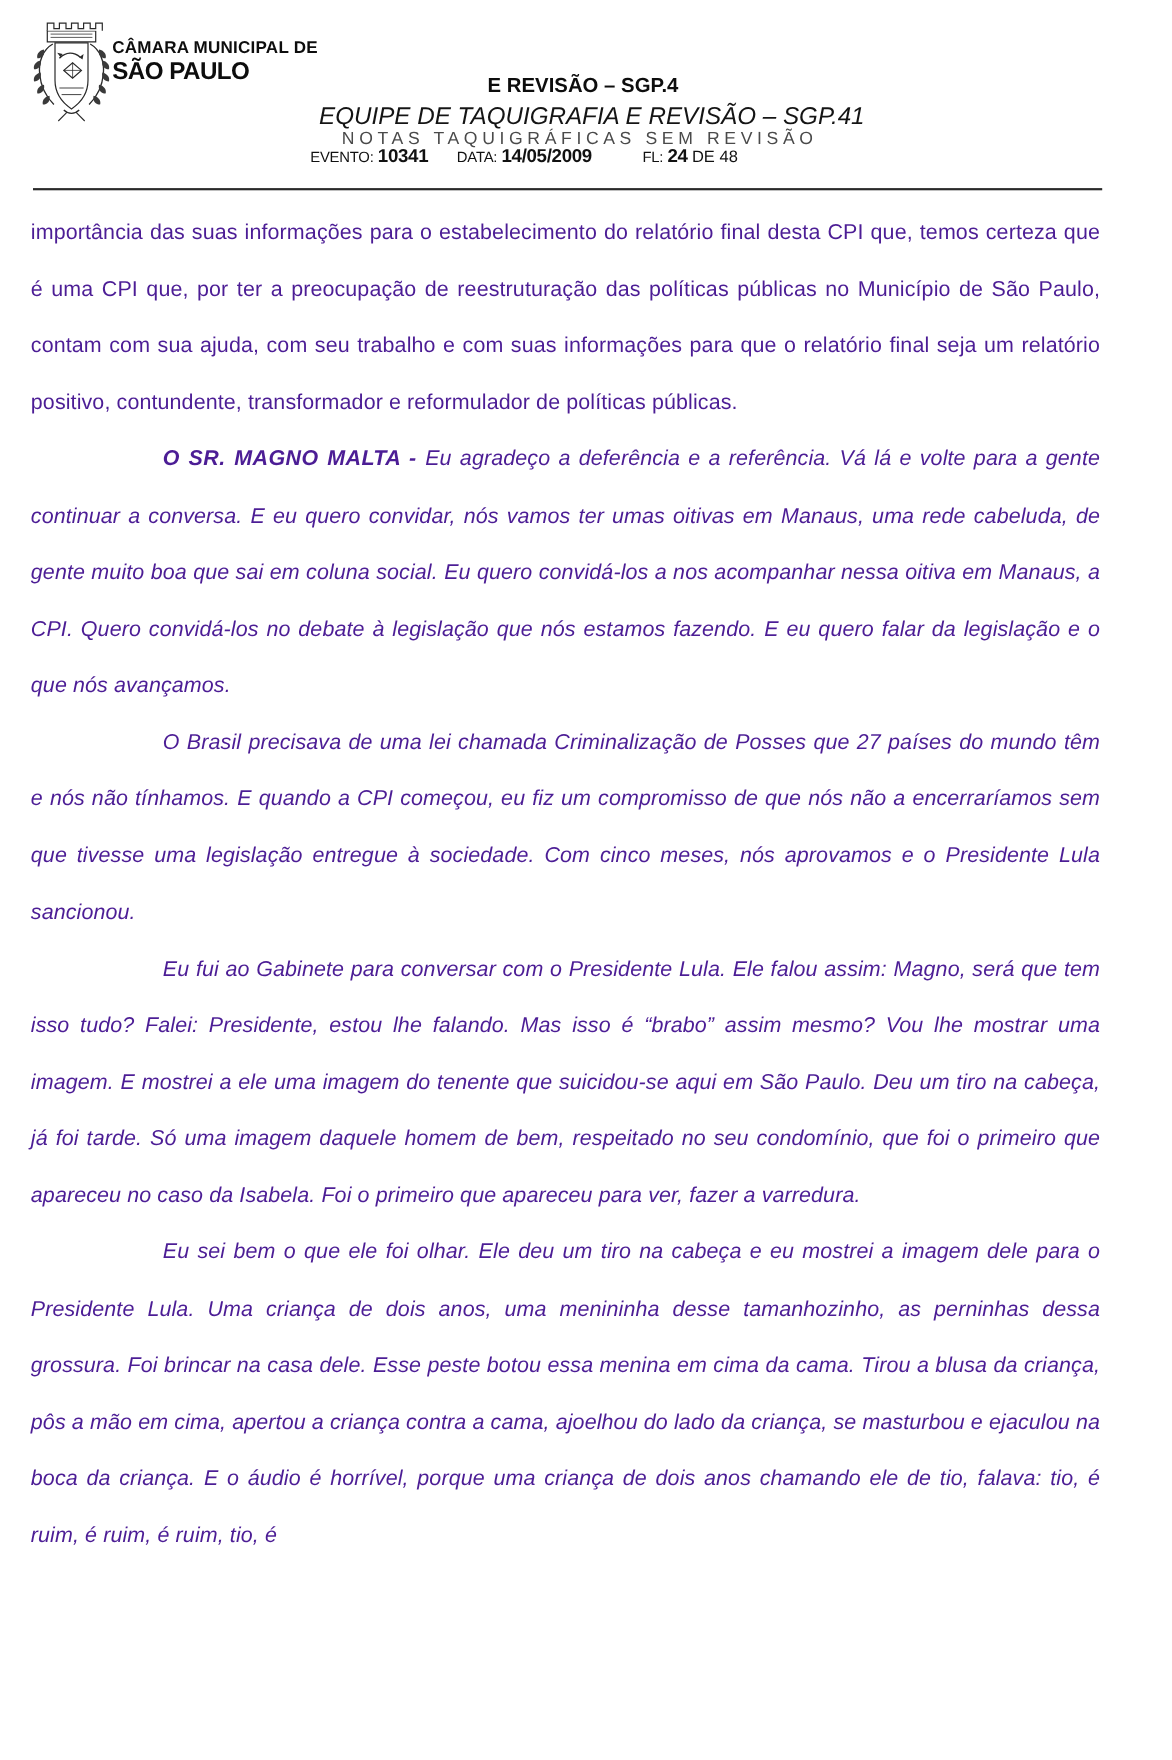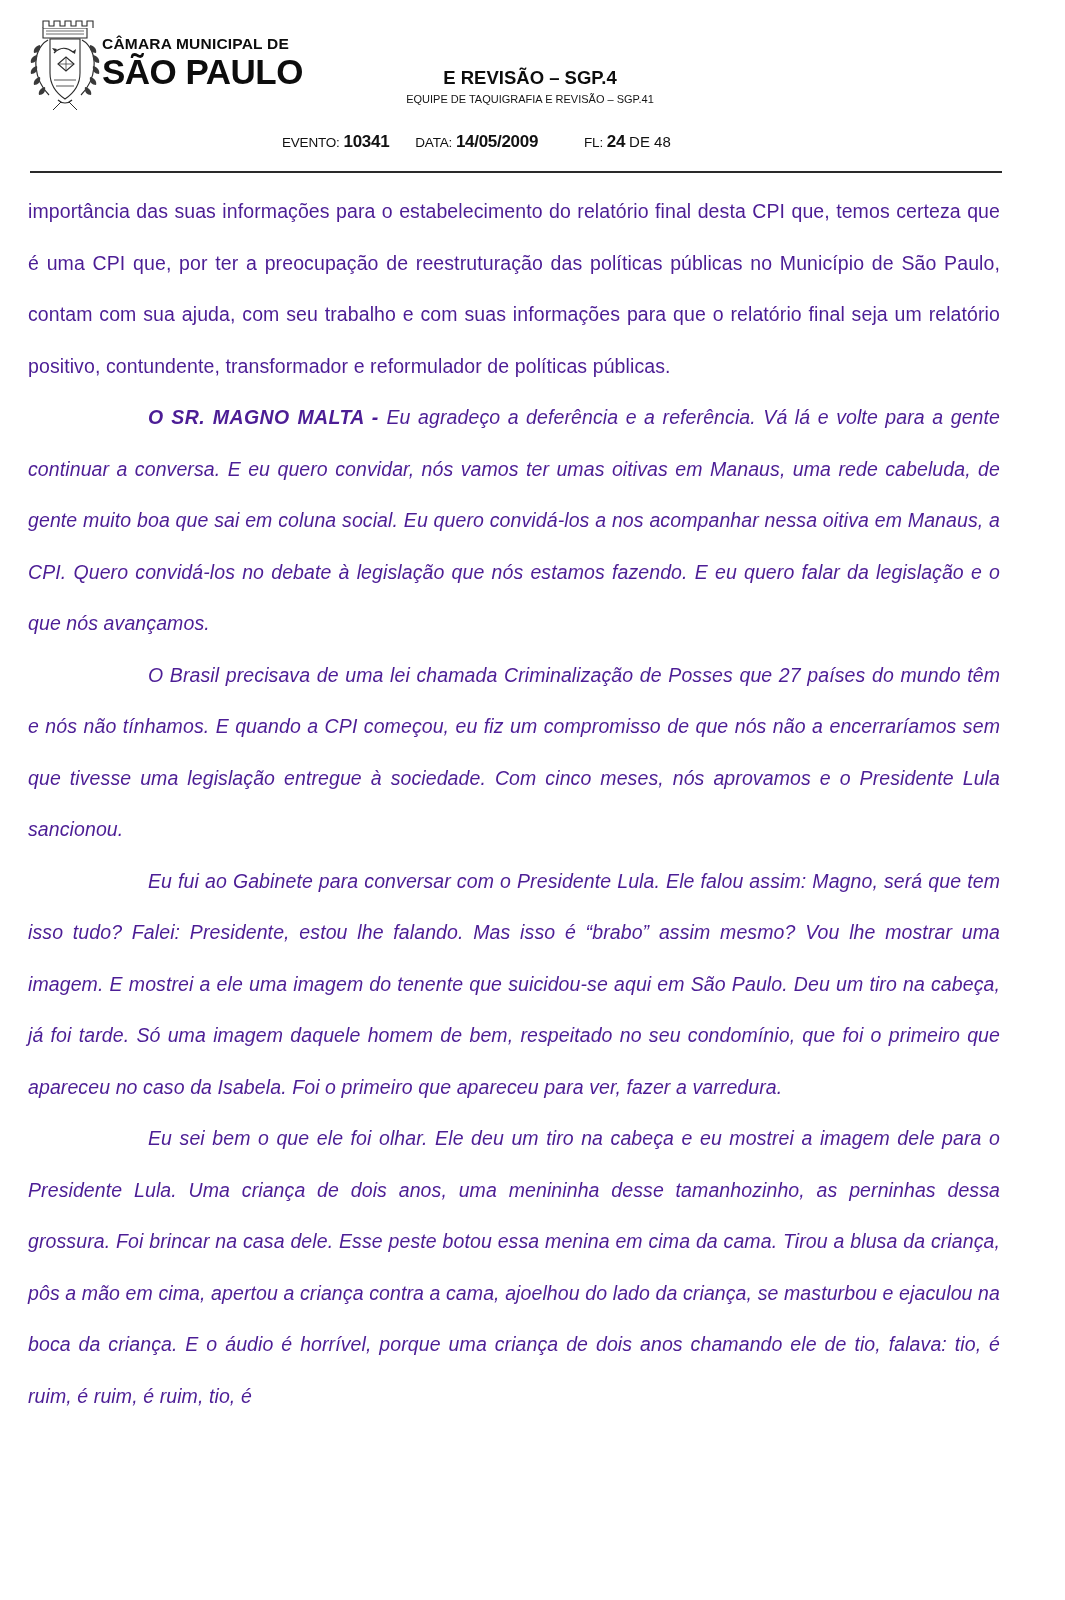--- a/index.html
+++ b/index.html
@@ -42,21 +42,21 @@
     line-height: 1;
   }
   .org-line1 {
     font-size: 15.5px;
     font-weight: bold;
     letter-spacing: 0.2px;
     color: #0d0d0d;
     white-space: nowrap;
   }
   .org-line2 {
-    font-size: 35px;
+    font-size: 22px;
     font-weight: bold;
     letter-spacing: -0.5px;
     color: #0d0d0d;
     margin-top: 2px;
     white-space: nowrap;
   }
 
   .sec-title {
     position: absolute;
     left: 300px;
@@ -67,24 +67,25 @@
     font-weight: bold;
     line-height: 1.28;
     color: #0d0d0d;
   }
   .equipe-line {
     position: absolute;
     left: 290px;
     top: 93px;
     width: 480px;
     text-align: center;
-    font-size: 11px;
+    font-size: 22px;
     font-weight: normal;
     color: #141414;
     white-space: nowrap;
+    font-style: italic;
   }
   .notas-line {
     position: absolute;
     left: 282px;
     top: 118px;
     width: 490px;
     text-align: center;
     font-size: 16px;
     letter-spacing: 4.2px;
     color: #4a4a4a;
@@ -188,20 +189,21 @@
       <div class="org-line2">SÃO PAULO</div>
     </div>
 
     <div class="sec-title">
       <br>
       <span>E REVISÃO – SGP.4</span>
     </div>
 
     <div class="equipe-line">EQUIPE DE TAQUIGRAFIA E REVISÃO – SGP.41</div>
 
+    <div class="notas-line">NOTAS TAQUIGRÁFICAS SEM REVISÃO</div>
 
     <div class="meta-line">
       <span class="meta-group"><span class="meta-label">EVENTO:</span> <span class="meta-value">10341</span></span><span class="gap-a"></span><span class="meta-group"><span class="meta-label">DATA:</span> <span class="meta-value">14/05/2009</span></span><span class="gap-b"></span><span class="meta-group"><span class="meta-label">FL:</span> <span class="meta-value">24</span> <span class="meta-small">DE 48</span></span>
     </div>
 
     <div class="hrule"></div>
   </div>
 
   <div class="body-text">
 

